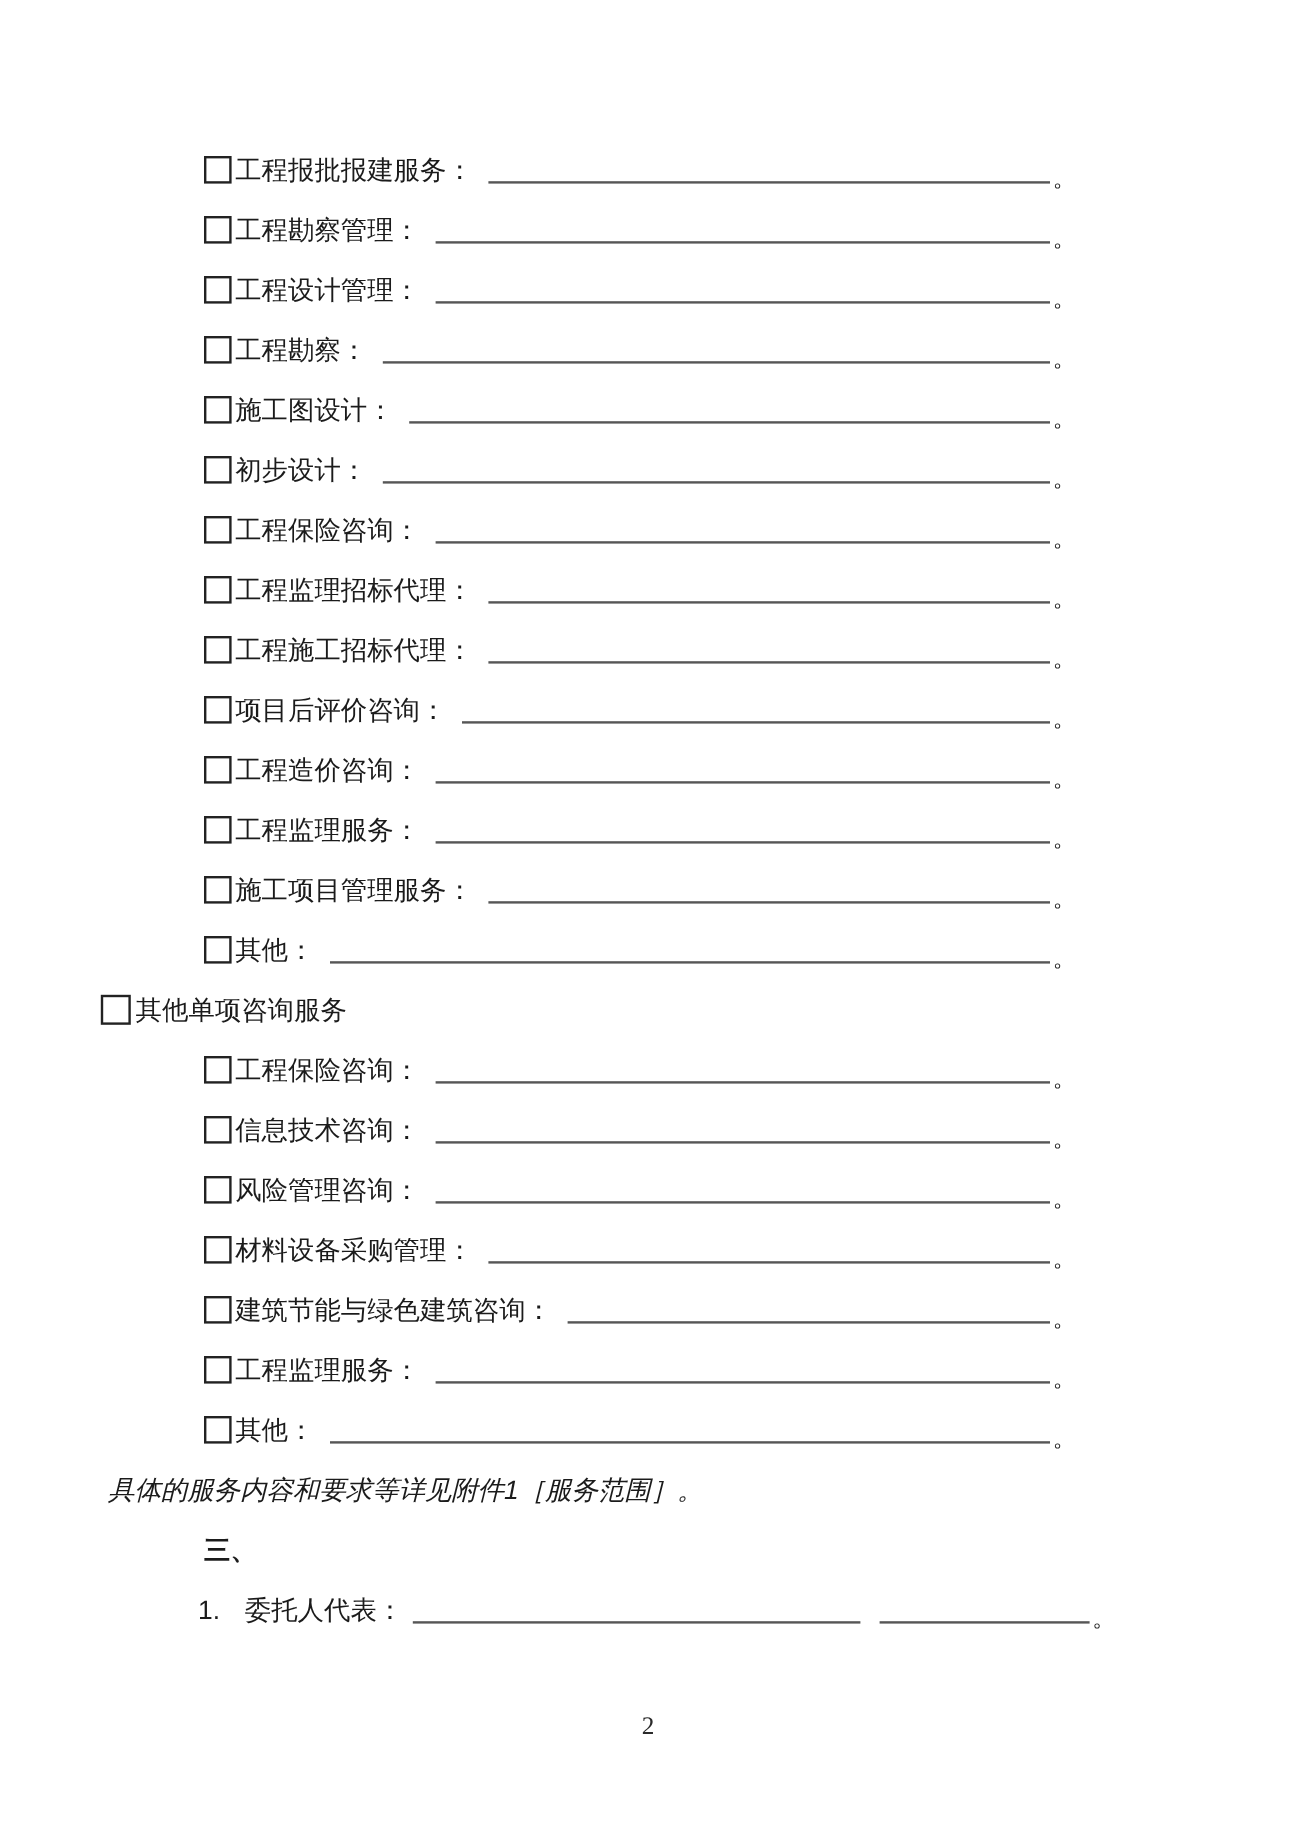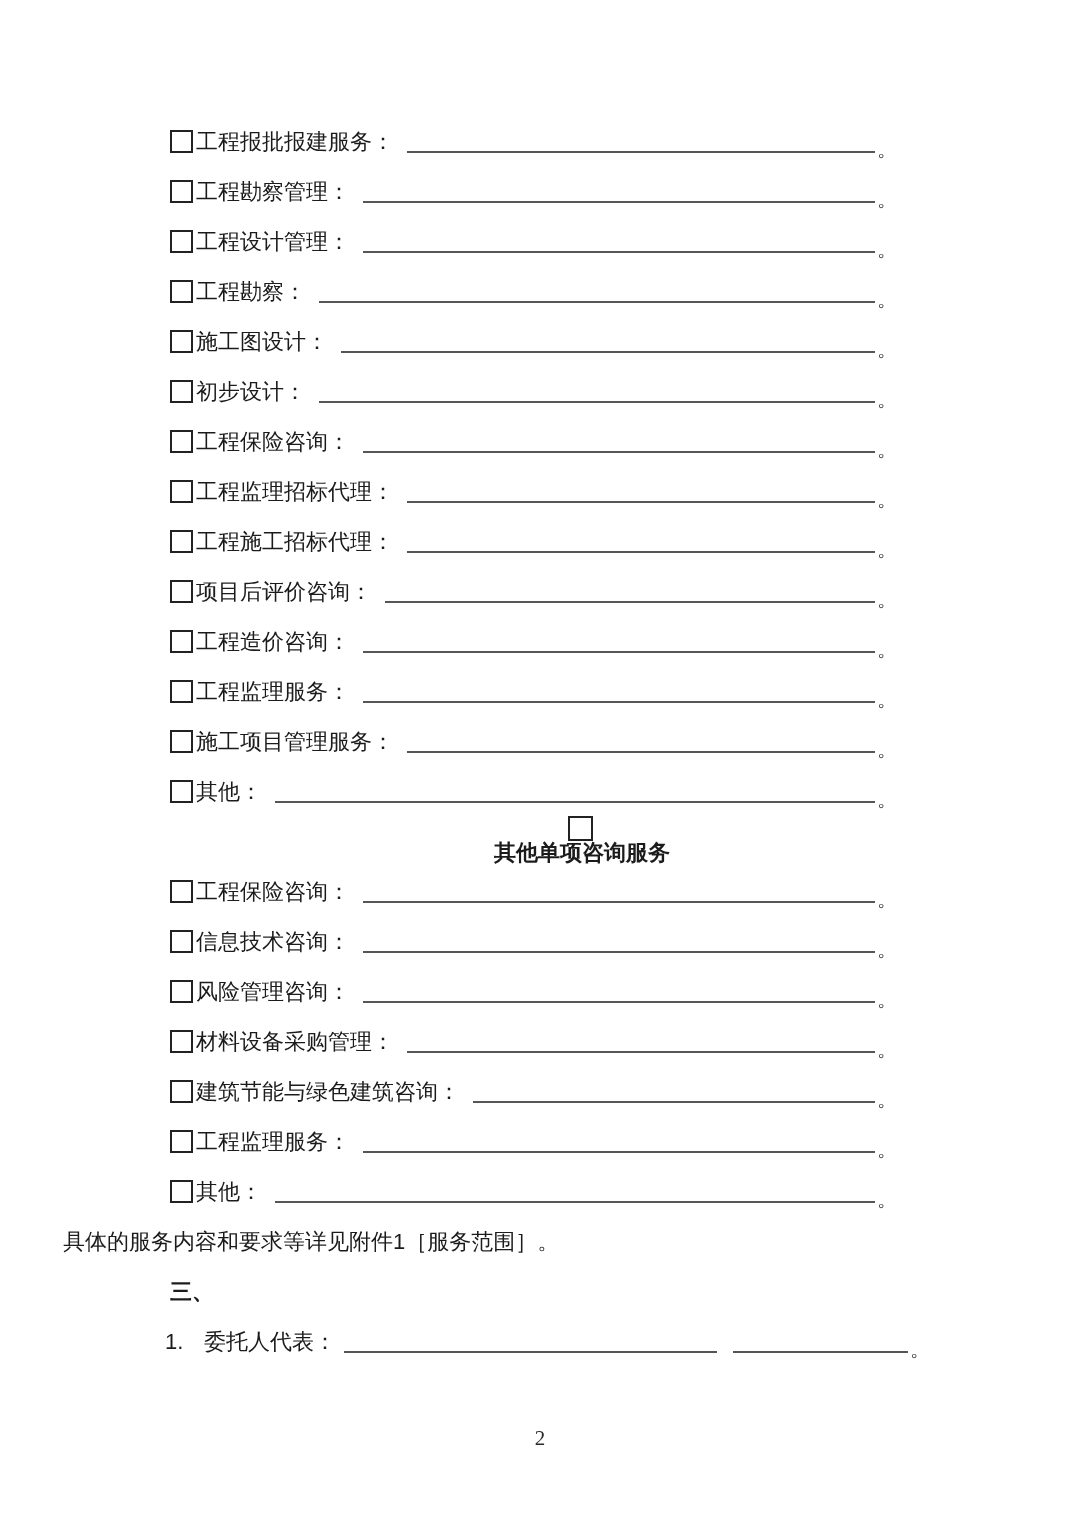--- a/index.html
+++ b/index.html
@@ -40,24 +40,24 @@
     margin-left: 13px;
     transform: translateY(10px);
   }
   .period {
     flex: none;
     font-size: 20px;
     margin-left: 2px;
     transform: translateY(7px);
   }
 
-  .row.section { margin-left: 84px; font-weight: 700; flex-direction: column; }
+  .row.section { margin-left: 84px; font-weight: 400; }
   .row.section .cb { width: 21px; height: 21px; border-width: 2px; margin-right: 4px; }
 
-  .row.note { margin-left: 63px; margin-right: 150px; }
+  .row.note { margin-left: 90px; margin-right: 150px; font-style: italic; }
 
   .row.heading { margin-left: 170px; font-weight: 700; }
   .heading-num { display: inline-block; width: 93px; white-space: nowrap; }
 
   .row.rep { margin-left: 165px; margin-right: 150px; }
   .rep-num { display: inline-block; width: 39px; white-space: nowrap; }
   .line.fixed1 { flex: 0 0 373px; margin-left: 8px; }
   .line.fixed2 { flex: 1 1 auto; margin-left: 16px; }
 
   .page-number {

